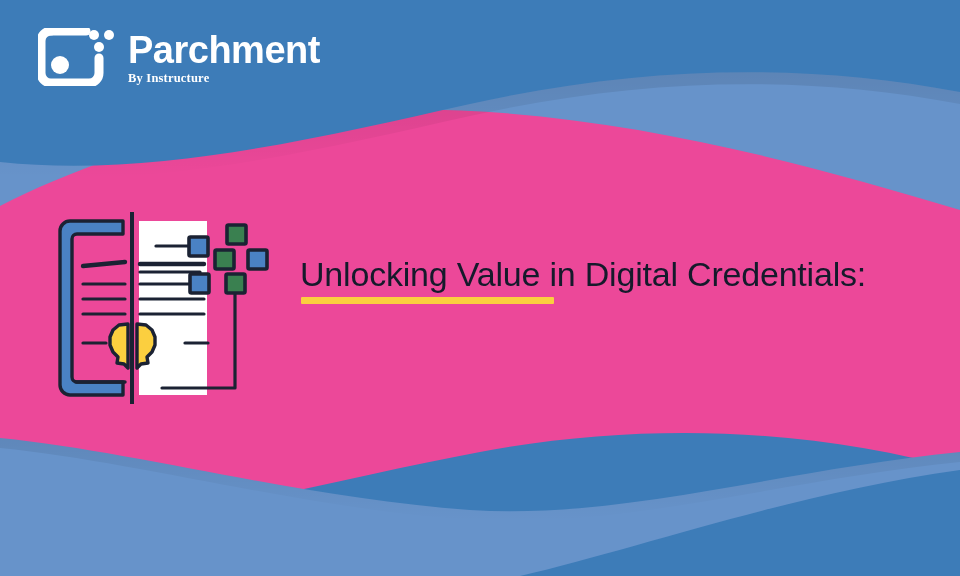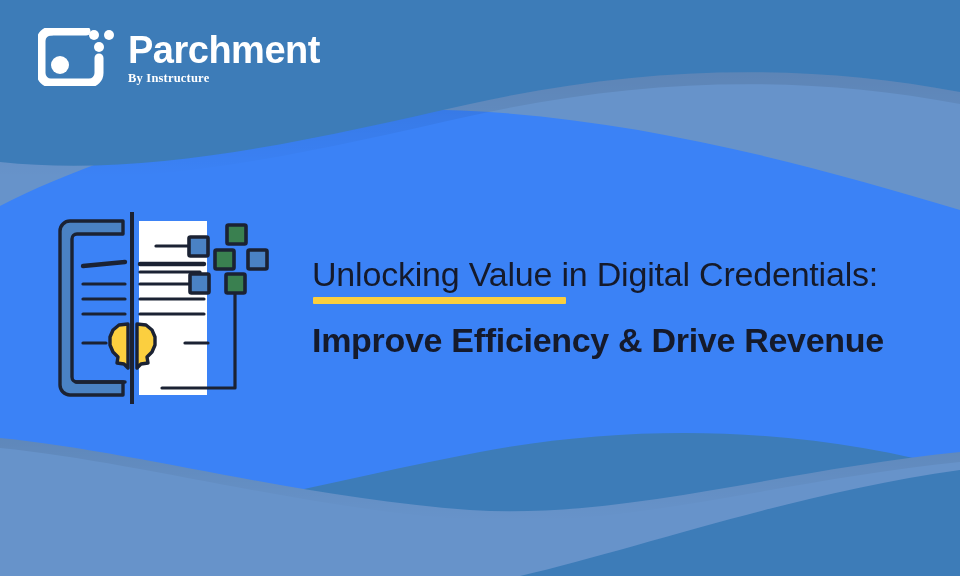--- a/index.html
+++ b/index.html
@@ -5,21 +5,21 @@
   * { margin:0; padding:0; box-sizing:border-box; }
   html, body {
     width:960px; height:576px;
     font-family:"Liberation Sans", sans-serif;
     background:#ffffff;
     overflow:hidden;
   }
   #stage {
     position:relative;
     width:960px; height:576px;
-    background:#3b82f6;
+    background:#ec4899;
     overflow:hidden;
   }
   #bg-waves {
     position:absolute; inset:0;
     width:960px; height:576px;
   }
 
   
   #logo {
     position:absolute;
@@ -51,21 +51,21 @@
   #illustration {
     position:absolute;
     left:52px; top:212px;
     width:228px; height:192px;
     z-index:5;
   }
 
   
   #headline-block {
     position:absolute;
-    left:312px; top:252px;
+    left:300px; top:252px;
     width:600px;
     z-index:5;
   }
   .headline-line { position:relative; }
   #headline-line1 {
     color:#151a2b;
     font-size:34px;
     font-weight:400;
     letter-spacing:-0.2px;
     line-height:44px;
@@ -194,16 +194,15 @@
              L100,140 L95,145 L96,151 L89,152 L85,156 Z" fill="#fbcf3f" stroke="#1b2233" stroke-width="3.4" stroke-linejoin="round"></path>
 
     <line x1="80" y1="0" x2="80" y2="192" stroke="#1b2233" stroke-width="4" stroke-linecap="round"></line>
   </svg>
 
   <div id="headline-block">
     <div class="headline-line">
       <div id="headline-line1">Unlocking Value in Digital Credentials:</div>
       <div id="headline-underline"></div>
     </div>
-    <div id="headline-line2">Improve Efficiency &amp; Drive Revenue</div>
   </div>
 
 </div>
 
 </body></html>

